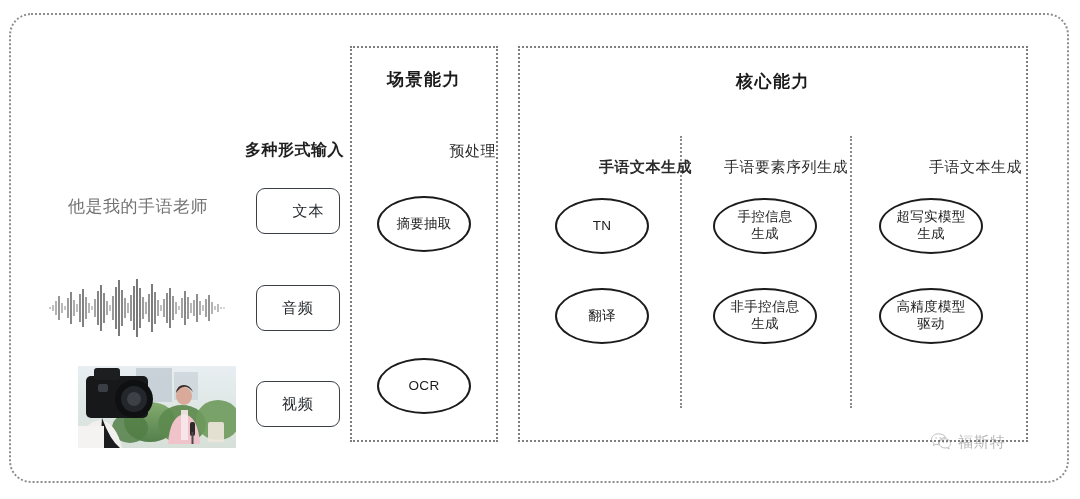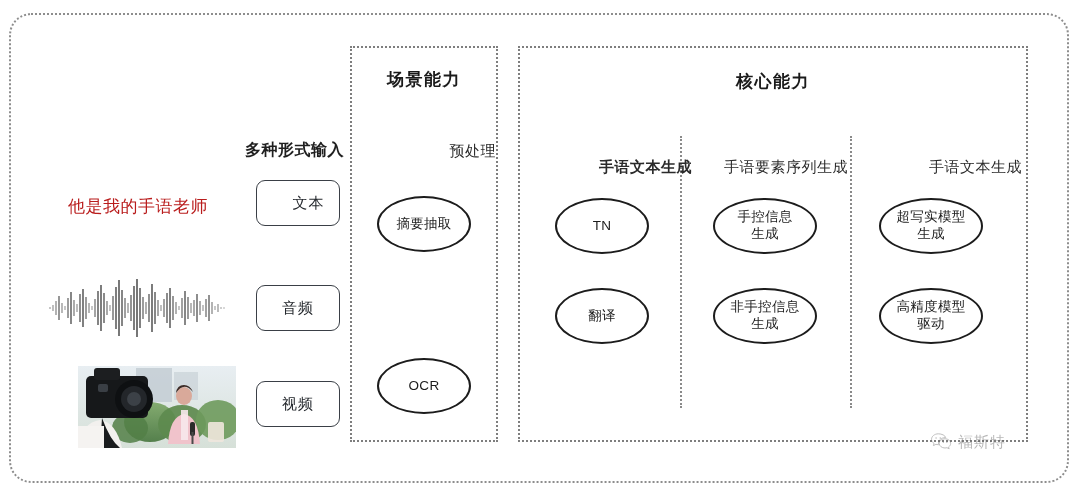--- a/index.html
+++ b/index.html
@@ -19,21 +19,21 @@
   #input-section{position:absolute;left:30px;top:40px;width:310px;height:400px;}
 
   #multi-input-label{
     position:absolute;left:215px;top:100px;
     font-size:16px;font-weight:700;color:#1f1f1f;white-space:nowrap;
     letter-spacing:.5px;
   }
 
   #source-text{
     position:absolute;left:18px;top:155px;width:180px;text-align:center;
-    font-size:17px;color:#b91c1c;white-space:nowrap;letter-spacing:.5px;
+    font-size:17px;color:#737373;white-space:nowrap;letter-spacing:.5px;
   }
 
   
   #audio-waveform{
     position:absolute;left:18px;top:236px;width:180px;height:64px;
   }
   #audio-waveform svg{display:block;width:100%;height:100%;}
 
   
   #video-thumbnail{
@@ -42,21 +42,21 @@
   }
   #video-thumbnail svg{display:block;width:100%;height:100%;}
 
   
   .input-btn{
     position:absolute;left:226px;width:84px;height:46px;
     border:1.6px solid #3a3f46;border-radius:9px;background:#fff;
     display:flex;align-items:center;justify-content:center;
     font-size:15px;color:#24282d;letter-spacing:1px;box-sizing:border-box;
   }
-  #btn-text{top:140px;padding-left:21px;}
+  #btn-text{top:148px;padding-left:21px;}
   #btn-audio{top:245px;}
   #btn-video{top:341px;}
 
   
   .panel{
     position:absolute;border:2px dotted #7e7e7e;box-sizing:border-box;background:#fff;
   }
   #scene-panel{left:350px;top:46px;width:148px;height:396px;}
   #core-panel{left:518px;top:46px;width:510px;height:396px;}
 

